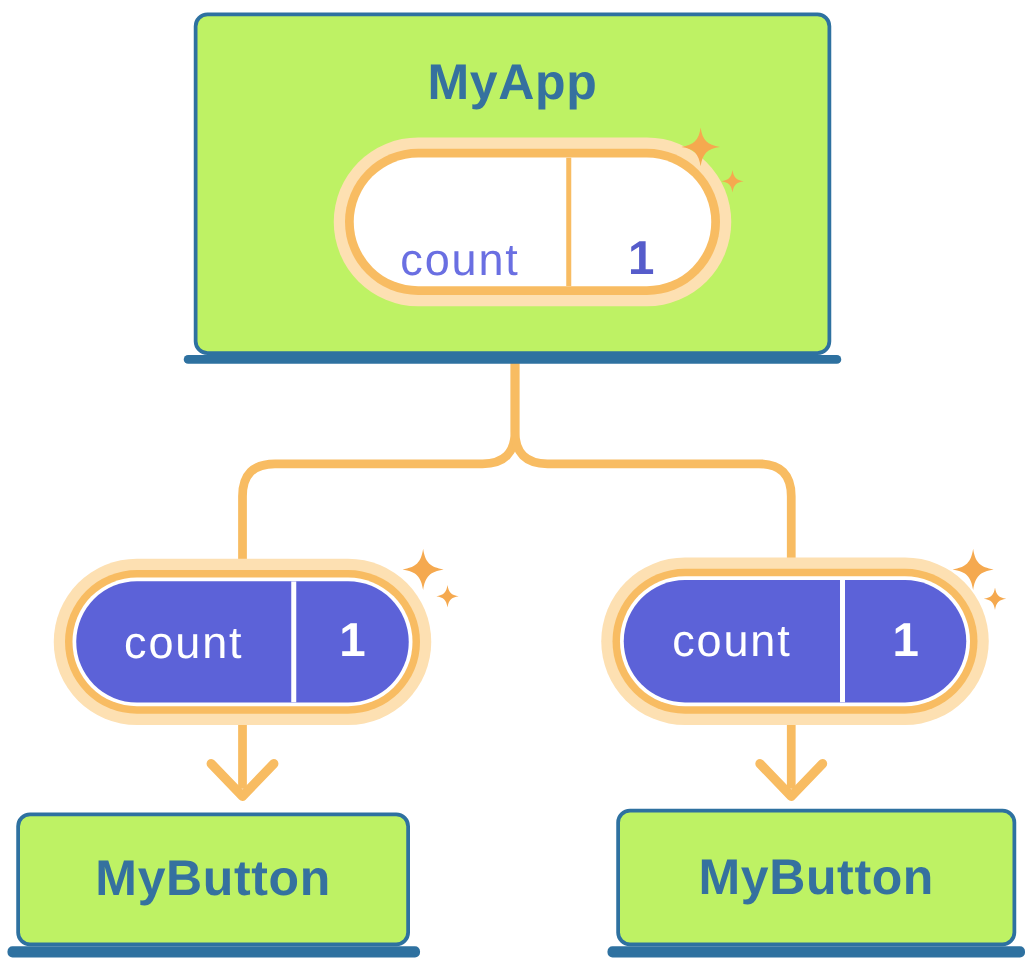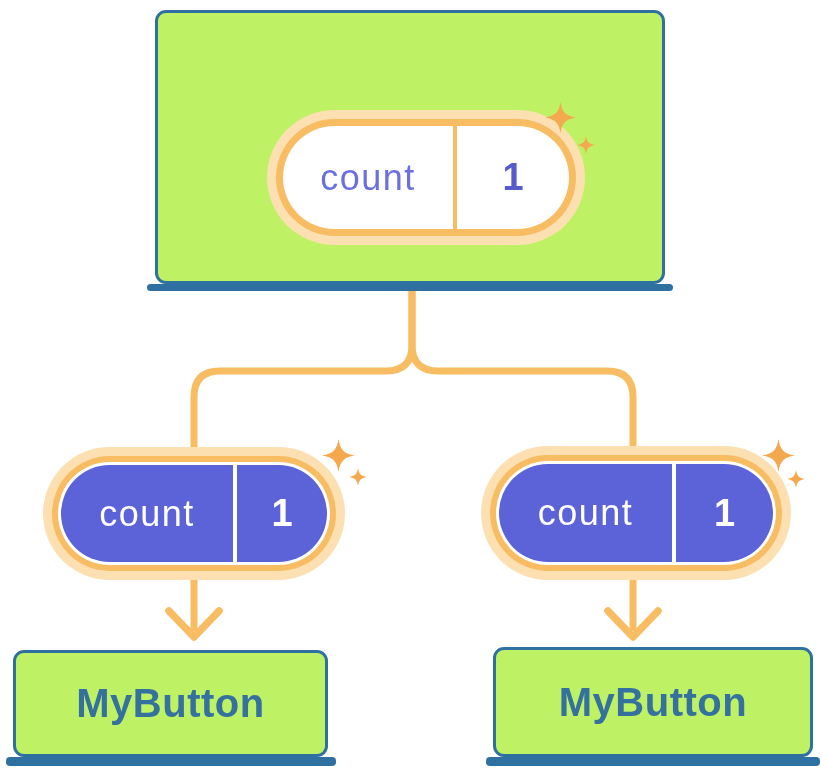--- a/index.html
+++ b/index.html
@@ -53,21 +53,21 @@
     border-radius: 60px;
     padding: 7px;
   }
   .pill-ring.child { padding: 6px; }
   .pill-white {
     width: 100%;
     height: 100%;
     background: #ffffff;
     border-radius: 52px;
     display: flex;
-    align-items: center;
+    align-items: flex-end;
     overflow: hidden;
   }
   .pill-white.childwrap { padding: 3px; }
   .pill-fill {
     width: 100%;
     height: 100%;
     background: #5C62D8;
     border-radius: 49px;
     display: flex;
     align-items: stretch;
@@ -101,20 +101,21 @@
       <path d="M412 288 L412 345 Q412 371 438 371 L607 371 Q633 371 633 397 L633 454"></path>
       <path d="M194 578 L194 631"></path>
       <path d="M169 611 L194 637 L219 611" stroke-linecap="round" stroke-linejoin="round" stroke-width="7.5"></path>
       <path d="M633 578 L633 631"></path>
       <path d="M608 611 L633 637 L658 611" stroke-linecap="round" stroke-linejoin="round" stroke-width="7.5"></path>
     </g>
   </svg>
 
   <div class="card" style="left:155px; top:10px; width:510px; height:274px;"></div>
   <div class="bar" style="left:147px; top:284px; width:526px; height:7px;"></div>
+  <div class="comp-title" style="left:155px; top:44px; width:510px;">MyApp</div>
 
   <div class="pill-glow" style="left:267px; top:110px; width:318px; height:135px;">
     <div class="pill-ring">
       <div class="pill-white">
         <div class="cell name state-name-light" style="width:170px;">count</div>
         <div class="divider-v divider-orange"></div>
         <div class="cell state-value-light" style="flex:1;">1</div>
       </div>
     </div>
   </div>

